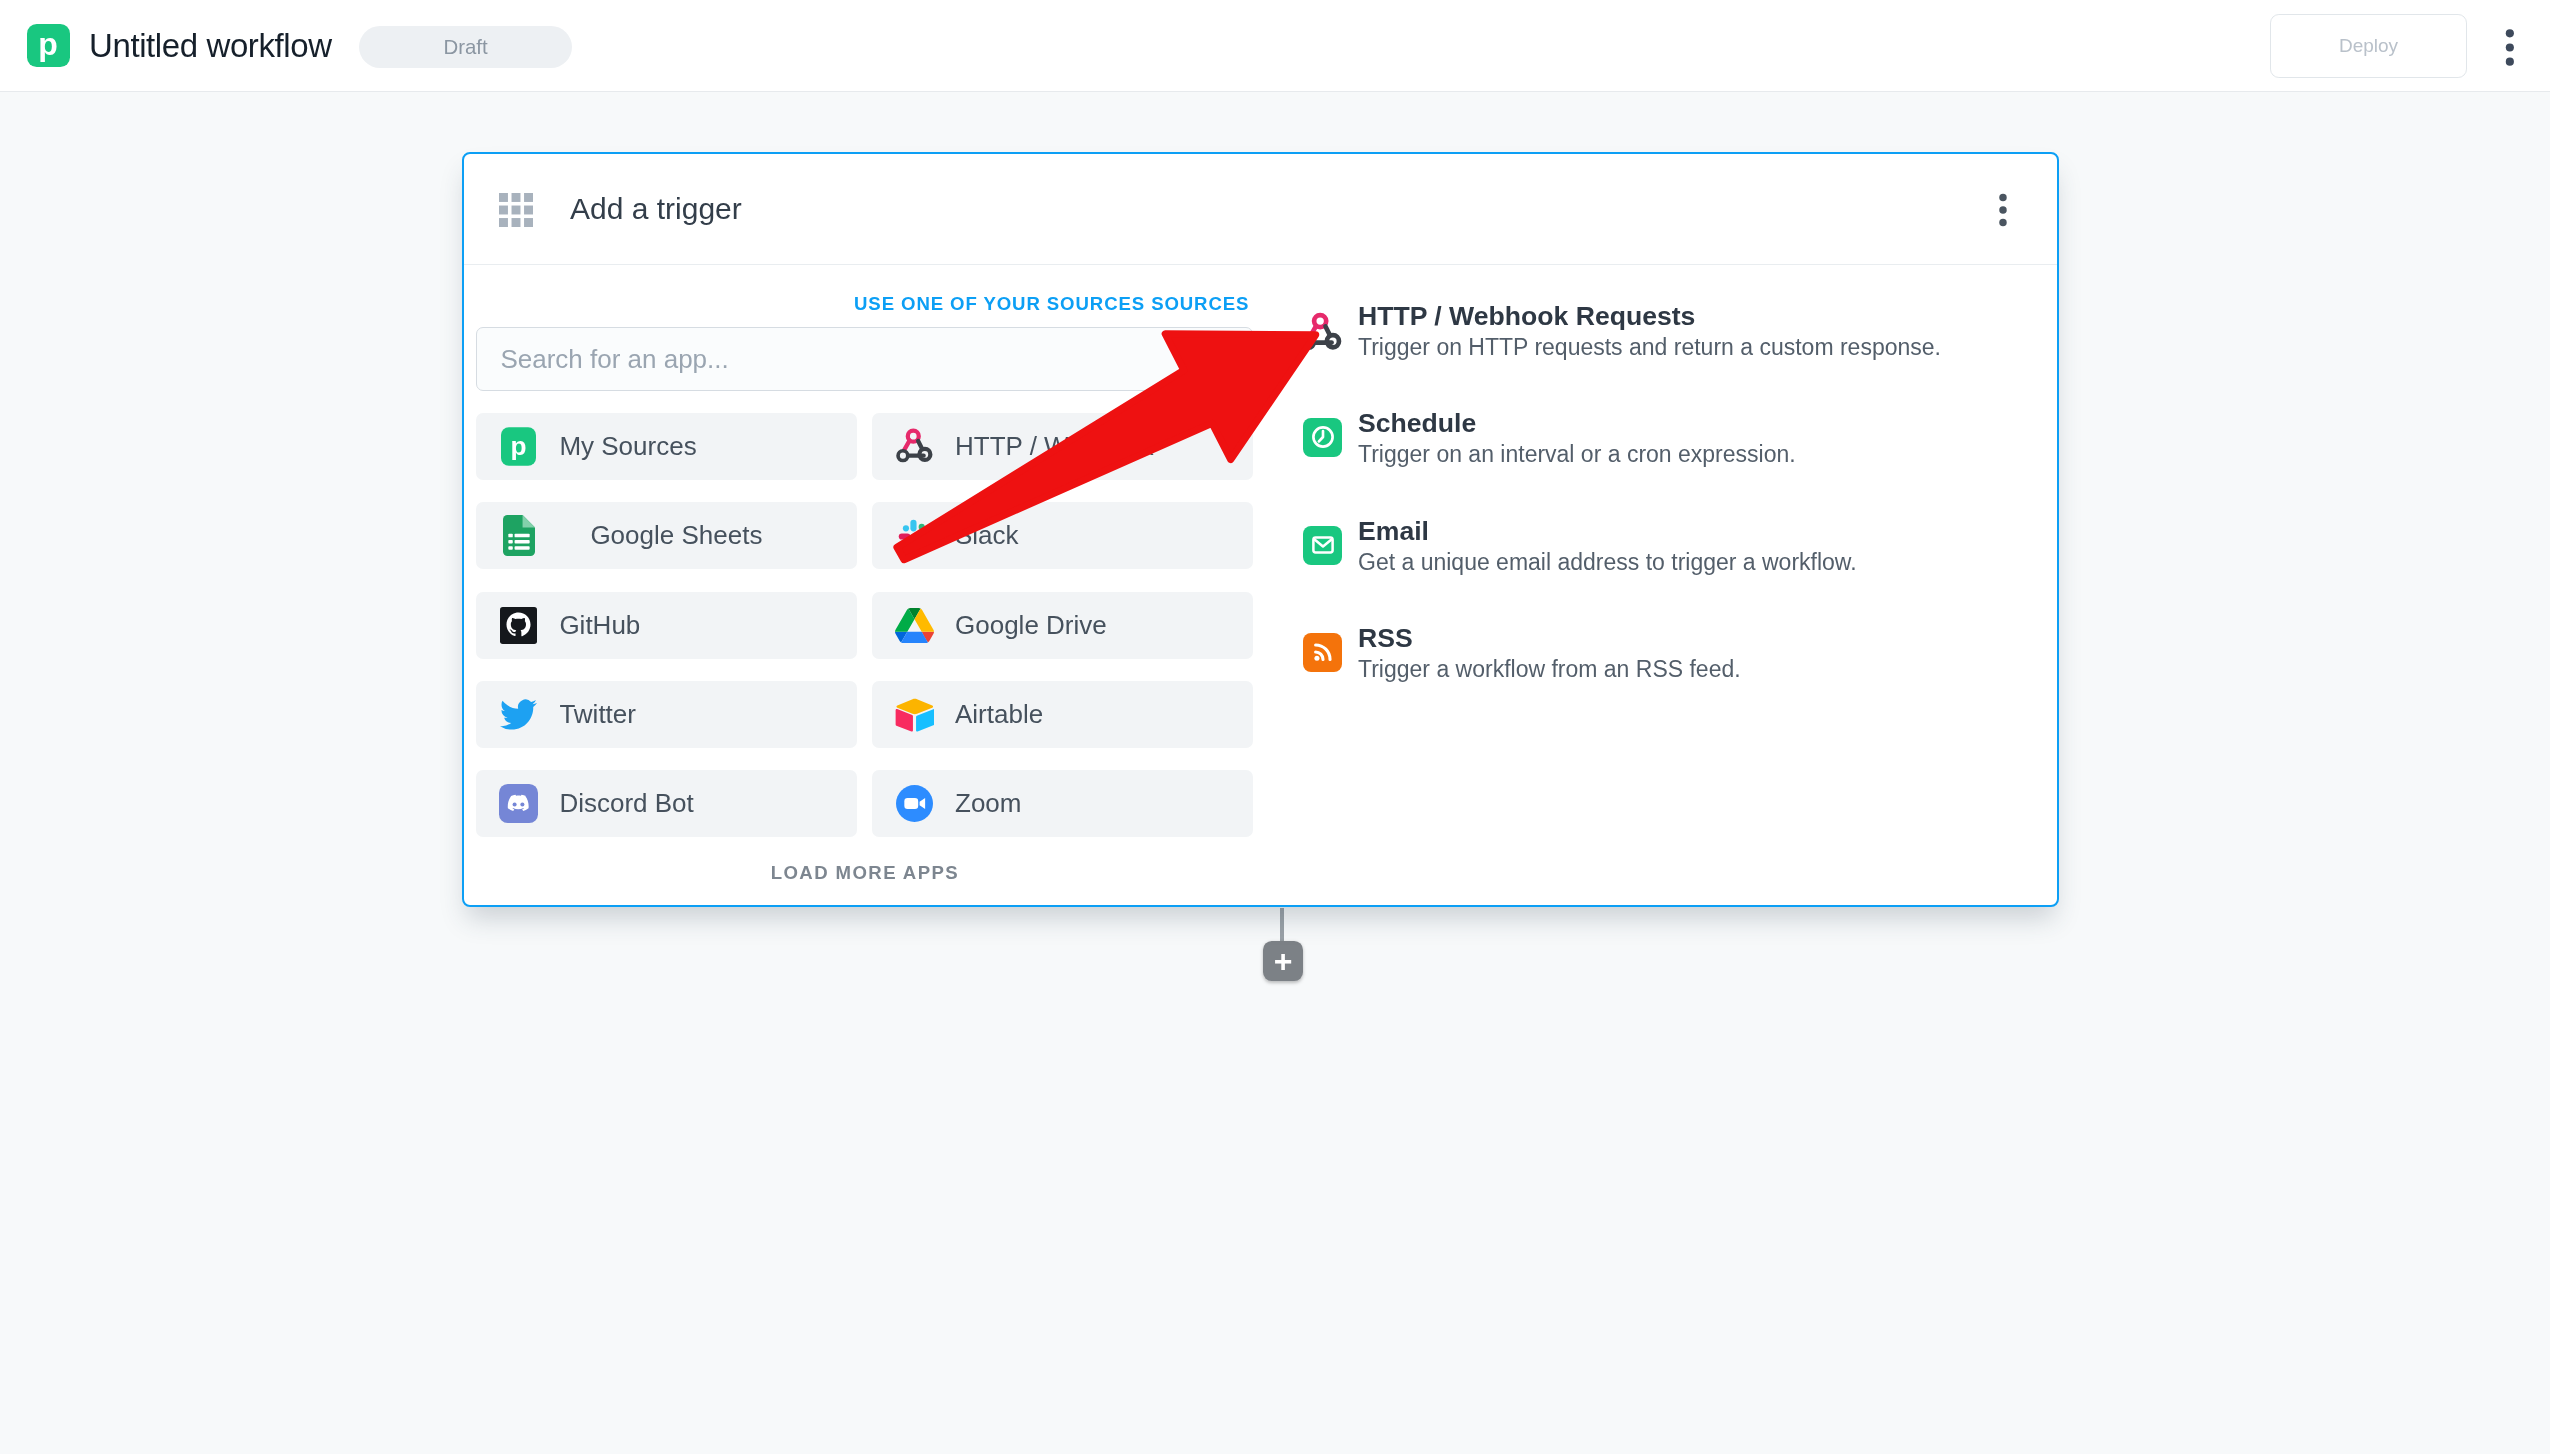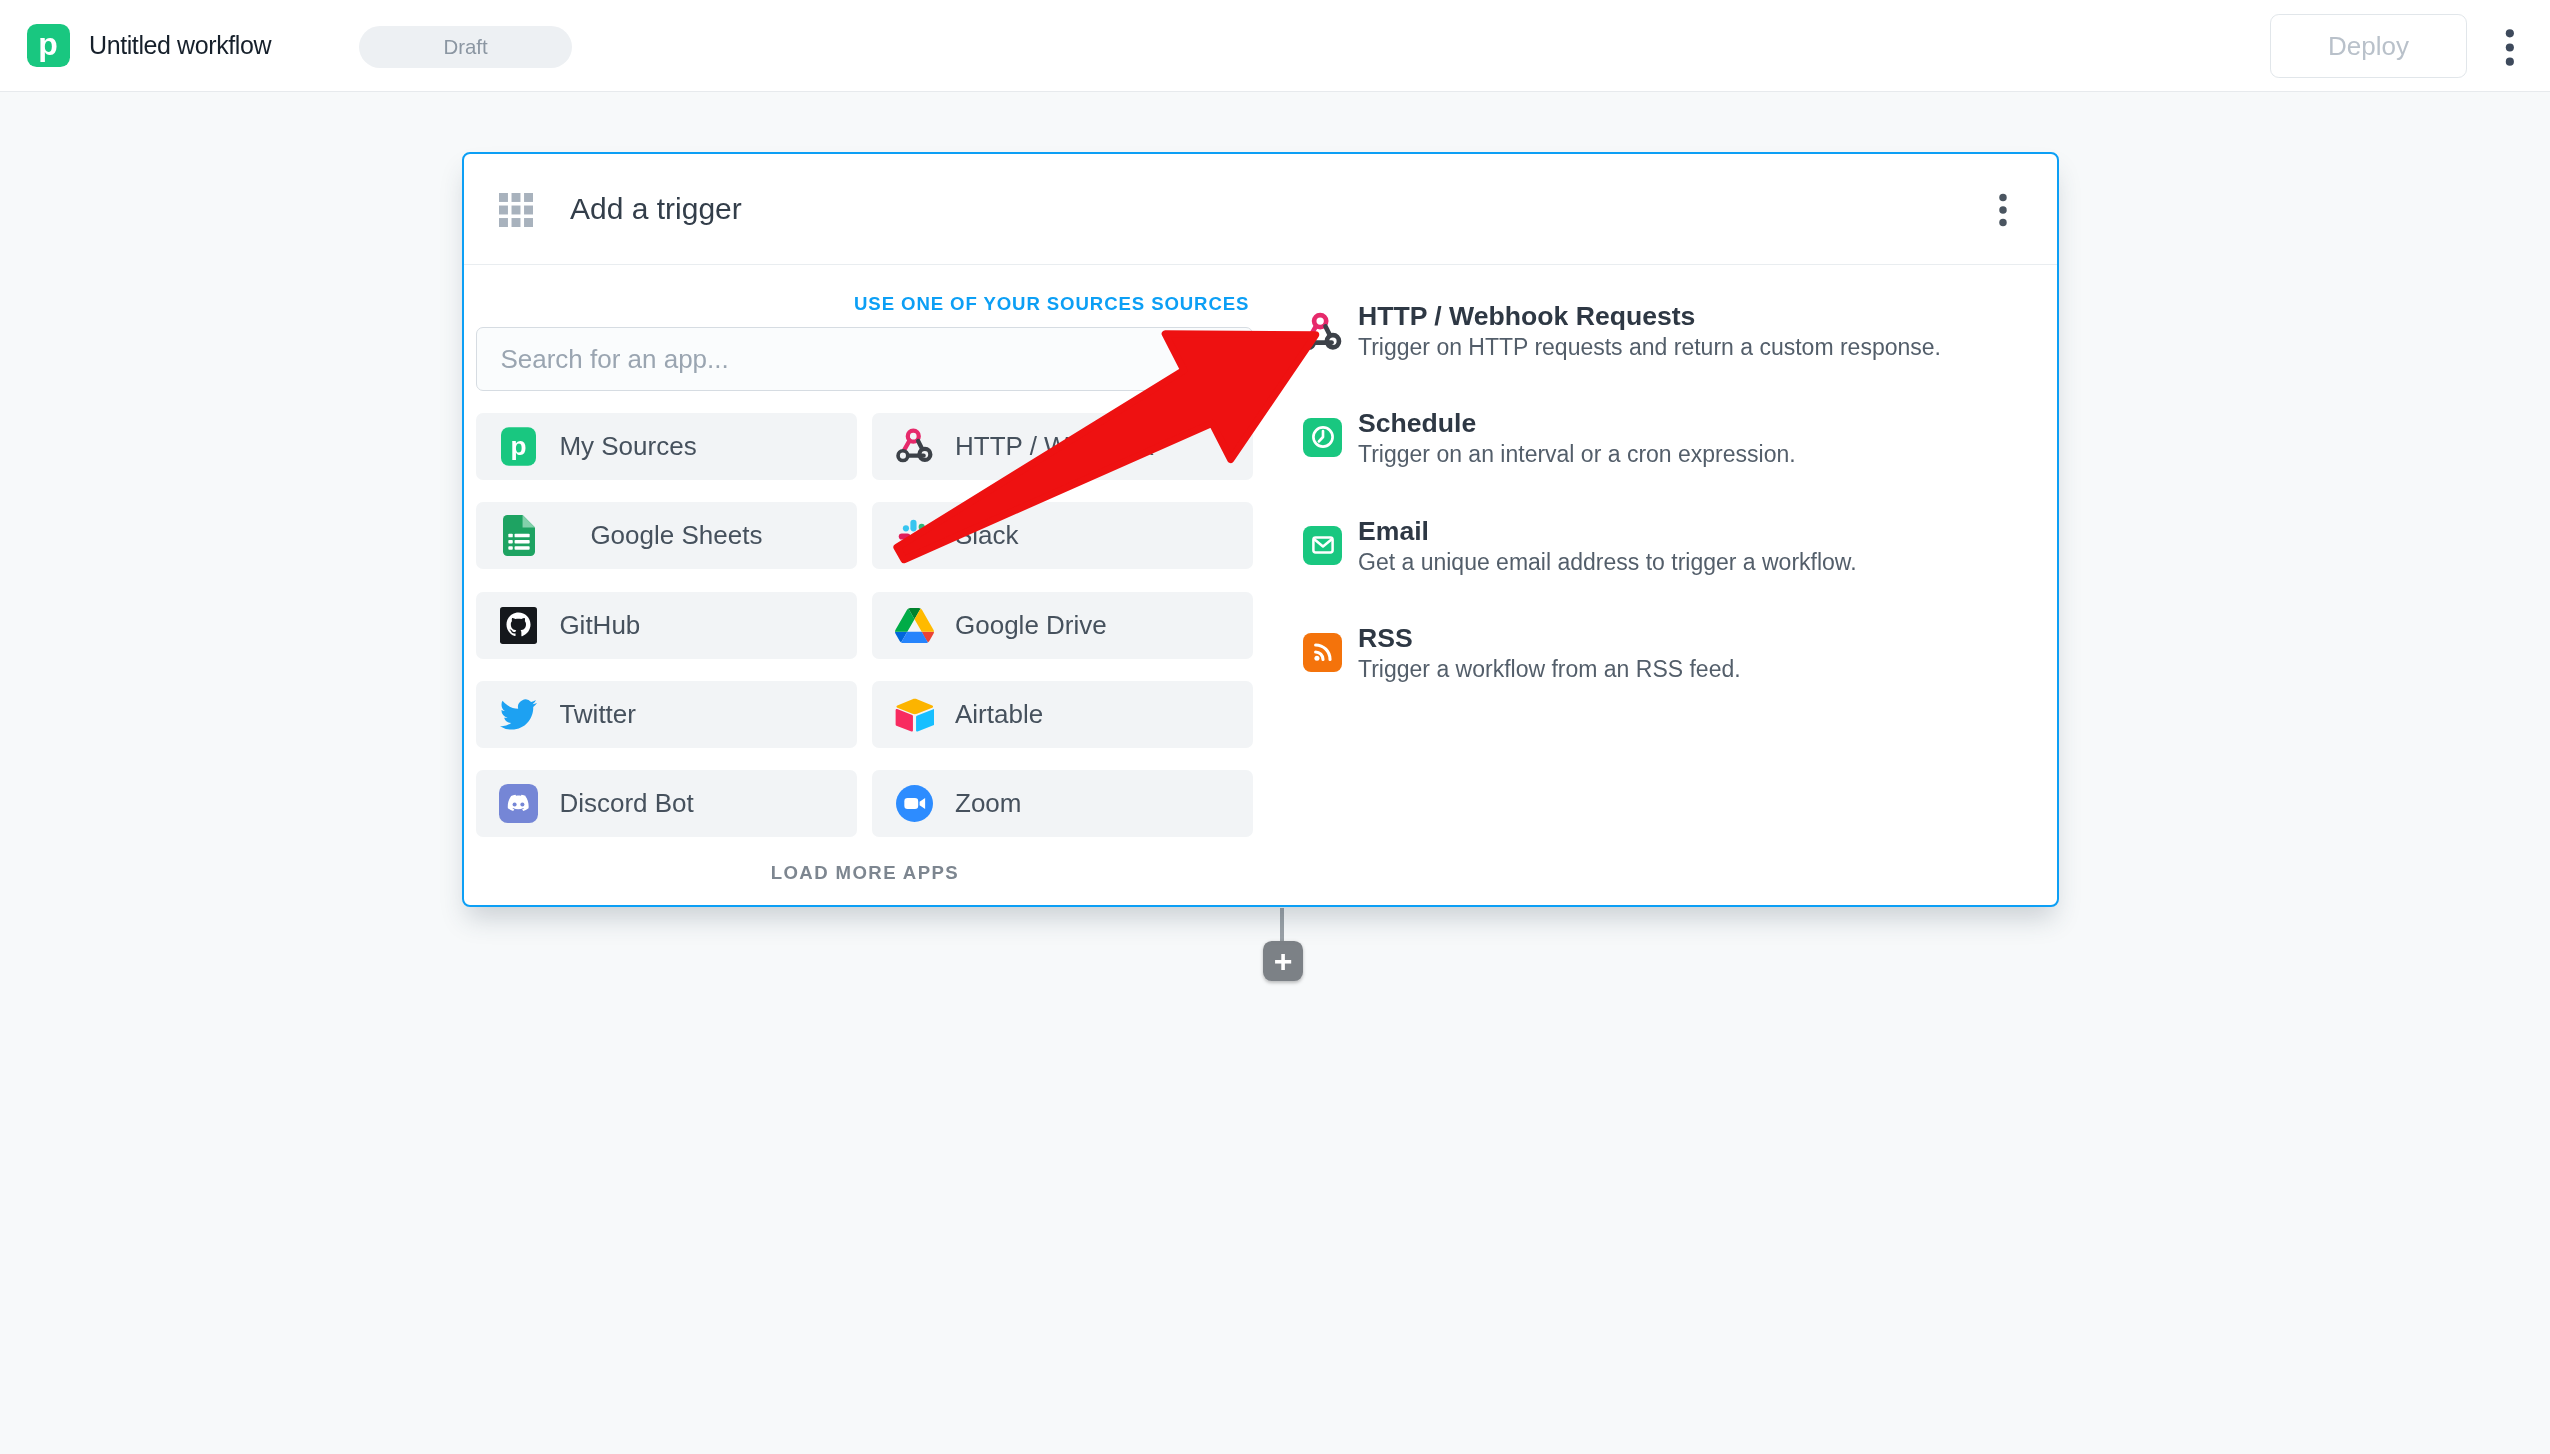--- a/index.html
+++ b/index.html
@@ -6,25 +6,25 @@
     font-family:"Liberation Sans",sans-serif;overflow:hidden;}
   .page{position:relative;width:2550px;height:1454px;}
 
   
   .topbar{position:absolute;left:0;top:0;width:2550px;height:91px;background:#ffffff;
     border-bottom:1.8px solid #e7eaed;z-index:5;}
   .logo{position:absolute;left:26.6px;top:24px;width:43px;height:43px;border-radius:9.7px;
     background:#19c780;color:#ffffff;font-weight:700;font-size:32px;display:flex;
     align-items:center;justify-content:center;padding-bottom:2.7px;box-sizing:border-box;cursor:pointer;}
   .wf-title{position:absolute;left:89px;top:0;height:91px;display:flex;align-items:center;
-    font-size:25px;color:#16202b;font-weight:500;letter-spacing:-0.4px;}
+    font-size:33px;color:#16202b;font-weight:500;letter-spacing:-0.4px;}
   .draft{position:absolute;left:359px;top:26px;width:213px;height:42px;border-radius:21px;
     background:#edf0f3;color:#8b96a2;font-size:20.4px;display:flex;align-items:center;justify-content:center;}
   .deploy{position:absolute;left:2270px;top:14px;width:197px;height:64px;background:#ffffff;
-    border:1.8px solid #e1e6ea;border-radius:8.9px;color:#b9c1ca;font-size:26px;font-weight:500;
+    border:1.8px solid #e1e6ea;border-radius:8.9px;color:#b9c1ca;font-size:19px;font-weight:500;
     font-family:"Liberation Sans",sans-serif;cursor:pointer;}
   .kebab{position:absolute;left:2501px;top:26.6px;width:17.7px;height:41px;cursor:pointer;}
 
   
   .card{position:absolute;left:462px;top:152px;width:1597px;height:755px;background:#ffffff;
     border:2.7px solid #0c9ff5;border-radius:8px;box-sizing:border-box;
     box-shadow:0 16px 26.6px -5.3px rgba(45,62,80,.22);z-index:1;}
   .card-head{position:absolute;left:0;top:0;width:100%;height:110px;border-bottom:1.8px solid #e9edf0;}
   .grip{position:absolute;left:35px;top:39px;width:34px;height:34px;}
   .card-title{position:absolute;left:106px;top:0;height:110px;display:flex;align-items:center;

